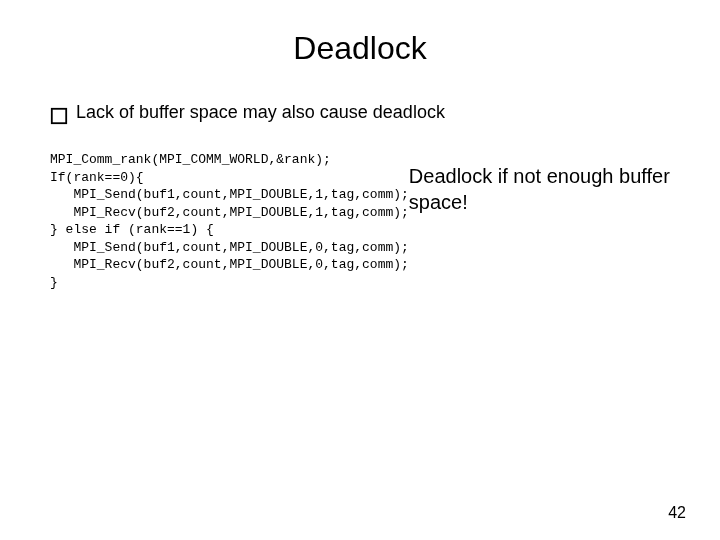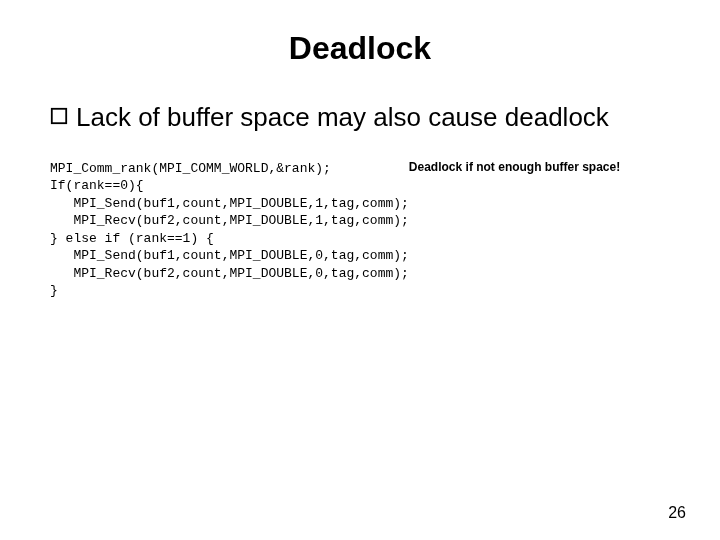--- a/index.html
+++ b/index.html
@@ -1,24 +1,24 @@
 <!DOCTYPE html>
 <html><head>
 <meta charset="utf-8">
 <style>
   * { margin: 0; padding: 0; box-sizing: border-box; }
   html, body { width: 720px; height: 540px; background: #fff; font-family: Arial, Helvetica, sans-serif; color: #000; }
   .slide { width: 720px; height: 540px; position: relative; padding: 30px 50px 20px 50px; }
-  .title { font-size: 32px; font-weight: bold; text-align: center; margin-bottom: 34px; }
+  .title { font-size: 32px; font-weight: normal; text-align: center; margin-bottom: 34px; }
   .bullet-row { display: flex; align-items: flex-start; margin-bottom: 26px; }
   .bullet-icon { width: 18px; height: 18px; margin-top: 6px; margin-right: 8px; flex: 0 0 auto; }
-  .bullet-text { font-size: 26px; line-height: 1.25; }
+  .bullet-text { font-size: 18px; line-height: 1.25; }
   .content-row { display: flex; align-items: flex-start; }
   .code { font-family: "Courier New", Courier, monospace; font-size: 13px; line-height: 1.35; white-space: pre; flex: 0 0 auto; }
-  .annot { font-size: 12px; font-weight: bold; line-height: 1.3; }
+  .annot { font-size: 20px; font-weight: normal; margin-top: 12px; line-height: 1.3; }
   .pagenum { position: absolute; bottom: 18px; right: 34px; font-size: 16px; }
 </style>
 </head>
 <body>
 
 <div class="slide">
 
   <div class="title">Deadlock</div>
 
   <div class="bullet-row">
@@ -33,15 +33,15 @@
 If(rank==0){
    MPI_Send(buf1,count,MPI_DOUBLE,1,tag,comm);
    MPI_Recv(buf2,count,MPI_DOUBLE,1,tag,comm);
 } else if (rank==1) {
    MPI_Send(buf1,count,MPI_DOUBLE,0,tag,comm);
    MPI_Recv(buf2,count,MPI_DOUBLE,0,tag,comm);
 }</div>
     <div class="annot">Deadlock if not enough buffer space!</div>
   </div>
 
-  <div class="pagenum">26</div>
+  <div class="pagenum">42</div>
 
 </div>
 
 </body></html>

